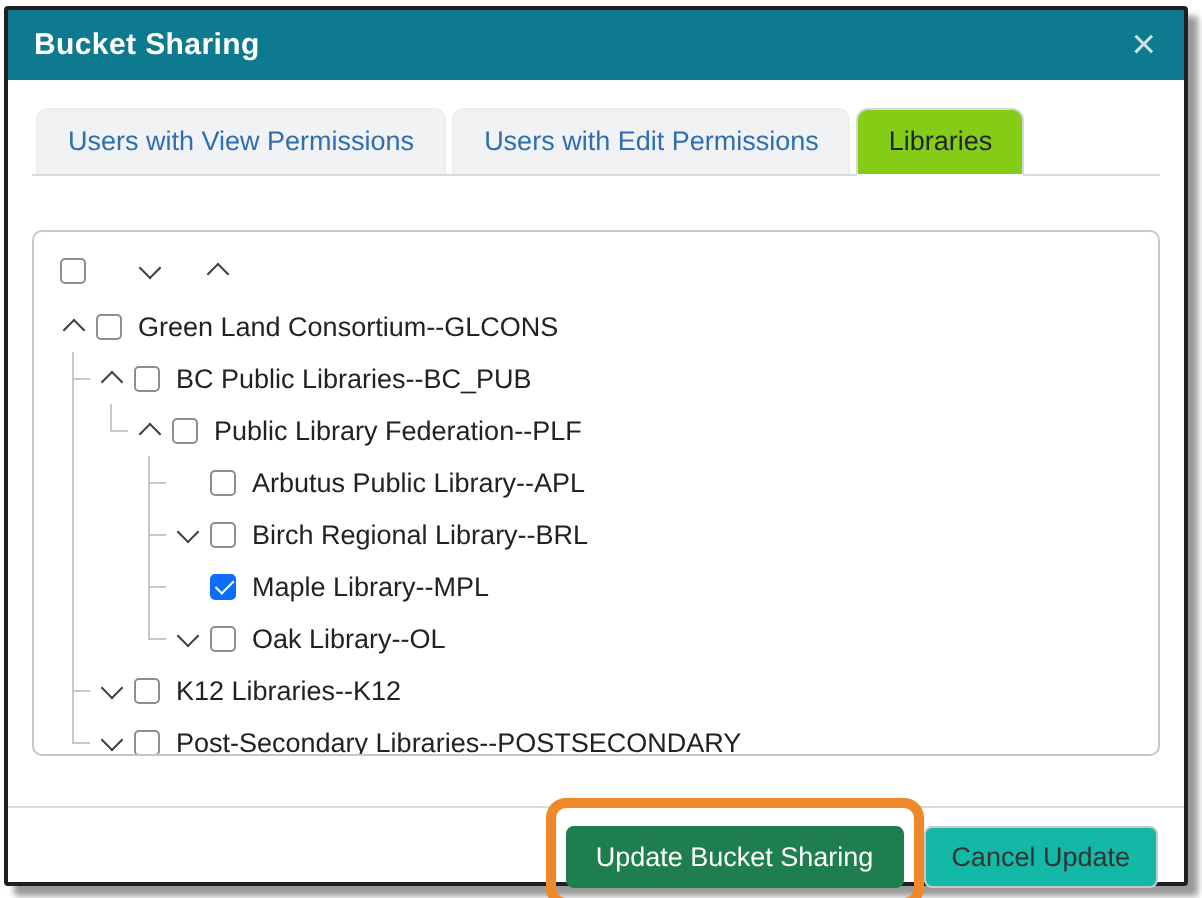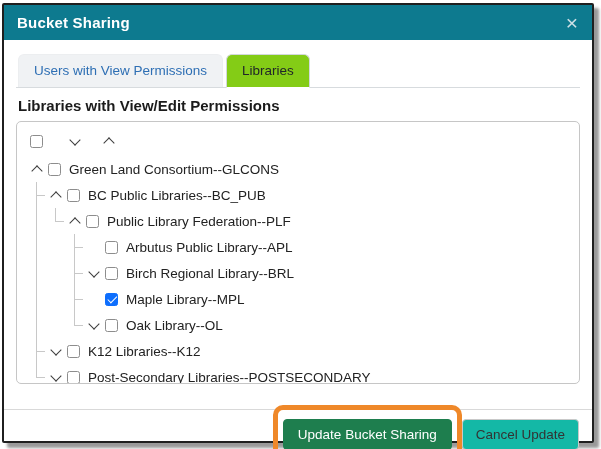--- a/index.html
+++ b/index.html
@@ -34,21 +34,21 @@
     font-size:13.5px;padding:8px 15px 9px;border-radius:6px 6px 0 0;cursor:pointer;
     background:#f0f2f4;color:var(--tab-link-blue);border:1px solid #eceeF0;border-bottom:none;
     margin-bottom:0;white-space:nowrap;
   }
   .tab.active{
     background:#84cc16;color:#212529;border:1px solid #d3d8dc;border-bottom:1px solid #fff;
     margin-bottom:-1px;
   }
   .section-title{font-size:15px;font-weight:bold;color:#1b1b1b;margin:9px 0 7px 2px;}
   
-  .tree-box{border:1px solid #c6c6c6;border-radius:5px;padding:7px 10px 8px 6px;height:263px;overflow:hidden;}
+  .tree-box{border:1px solid #c6c6c6;border-radius:5px;padding:7px 10px 8px 6px;height:263px;overflow:hidden;margin-top:27px;}
   .tree-toolbar{display:flex;align-items:center;height:25px;padding-left:6px;gap:14px;}
   .tree-rows{margin-top:2px;}
   .tree-row{display:flex;align-items:center;height:26px;padding-left:4px;}
   .conn{width:19px;height:26px;position:relative;flex:none;}
   .conn.rail::before,.conn.tee::before{
     content:"";position:absolute;left:9px;top:0;bottom:0;border-left:1px solid var(--connector-gray);
   }
   .conn.elbow::before{
     content:"";position:absolute;left:9px;top:0;height:13px;border-left:1px solid var(--connector-gray);
   }
@@ -97,24 +97,24 @@
 
   <div class="dlg-header">
     <span class="dlg-title">Bucket Sharing</span>
     <span class="close-x">×</span>
   </div>
 
   <div class="dlg-body">
 
     <div class="tab-bar">
         <div class="tab">Users with View Permissions</div>
+        <div class="tab">Users with Edit Permissions</div>
         <div class="tab active">Libraries</div>
       </div>
 
-    <div class="section-title">Libraries with View/Edit Permissions</div>
 
     <div class="tree-box">
       <div class="tree-toolbar">
         <span class="cb"></span>
         <span class="chev down"></span>
         <span class="chev up"></span>
       </div>
       <div class="tree-rows">
           <div class="tree-row">
             <span class="chev up"></span>

